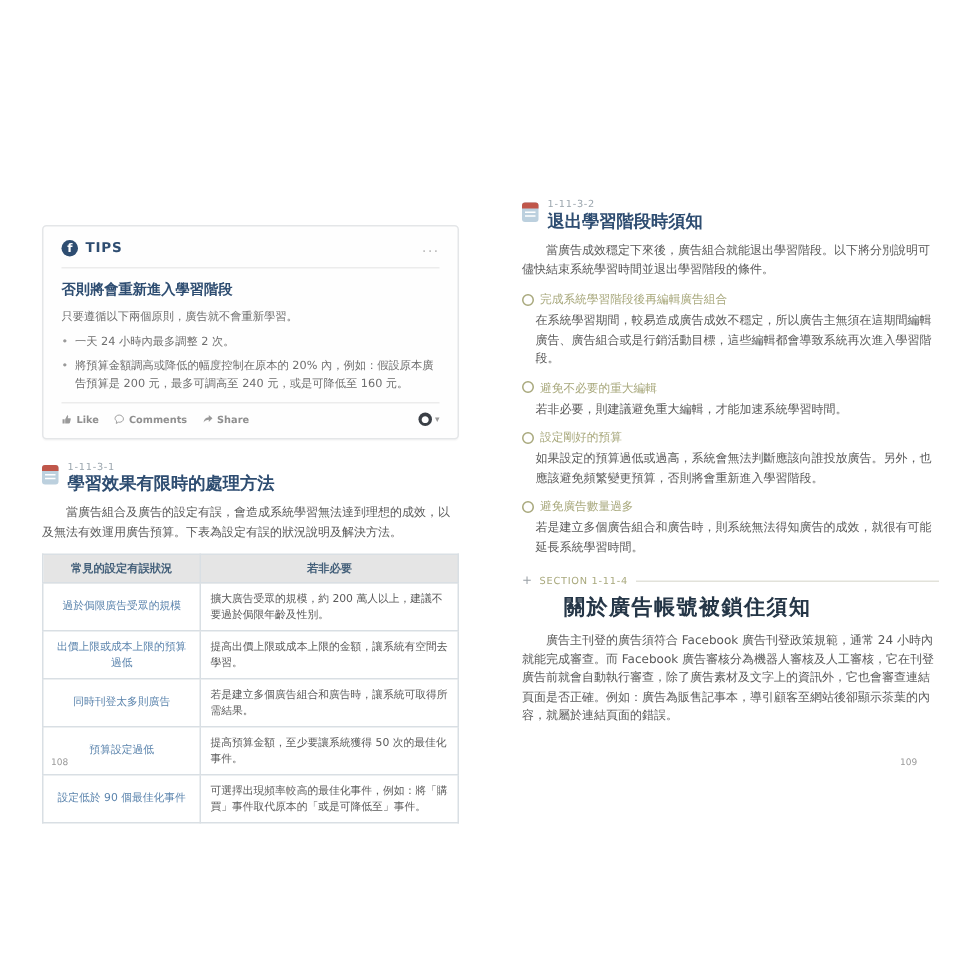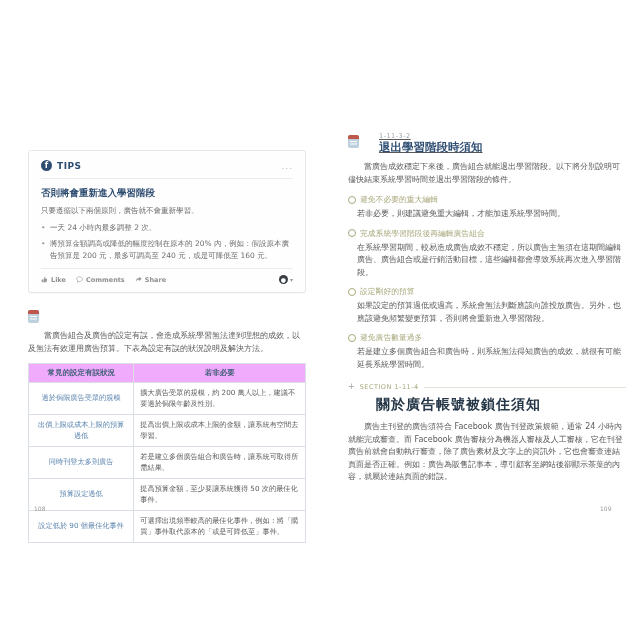--- a/index.html
+++ b/index.html
@@ -35,37 +35,37 @@
     border-top:1px solid #ececec;margin-top:6px;padding-top:6px;}
   .foot-actions{display:flex;gap:10px;}
   .foot-btn{display:flex;align-items:center;gap:3px;font-size:6.5px;color:#8f8f8f;cursor:pointer;font-weight:bold;}
   .foot-btn svg{display:block;}
   .reaction{display:flex;align-items:center;gap:2px;}
   .reaction-circle{width:9px;height:9px;border-radius:50%;background:#3a3f46;color:#fff;
     font-size:6px;line-height:9px;text-align:center;}
   .caret{font-size:6px;color:#9a9a9a;}
 
   
-  .sec-head{display:flex;align-items:flex-start;gap:20px;margin-top:14px;text-decoration:underline;}
+  .sec-head{display:flex;align-items:flex-start;gap:6px;margin-top:14px;}
   .sec-badge{width:11px;height:13px;border-radius:2px;background:#bcd0de;position:relative;
     flex:0 0 auto;margin-top:3px;}
   .sec-badge:before{content:"";position:absolute;left:0;top:0;width:100%;height:4px;
     border-radius:2px 2px 0 0;background:#c0564a;}
   .sec-badge:after{content:"";position:absolute;left:2px;top:6px;width:7px;height:1px;
     background:#ffffff;box-shadow:0 2.5px 0 #ffffff;}
   .sec-meta{display:flex;flex-direction:column;}
   .sec-number{font-size:6.5px;color:#9aa5ad;letter-spacing:0.5px;}
   .sec-title{font-size:11.5px;font-weight:bold;color:#2e4d71;line-height:14px;}
 
   .body-p{font-size:8px;line-height:12.5px;color:#5a5a5a;text-indent:2em;margin:7px 0 8px 0;}
 
   
   table.err-table{border-collapse:collapse;width:100%;}
   .err-table th,.err-table td{border:1px solid #d9dfe4;font-weight:normal;}
-  .err-table th{background:#f0abfc;color:#44607a;font-size:7.5px;font-weight:bold;
+  .err-table th{background:#e5e5e5;color:#44607a;font-size:7.5px;font-weight:bold;
     padding:4px 4px;text-align:center;}
   .err-table td{font-size:7.2px;line-height:10.5px;padding:5px 6px;vertical-align:middle;}
   .err-table td.cause{color:#5b84ad;text-align:center;width:38%;}
   .err-table td.fix{color:#5a5a5a;}
 
   
   .olive-item{margin-bottom:7px;}
   .olive-head{display:flex;align-items:center;gap:4px;font-size:7.8px;color:#a8a87c;margin-bottom:3px;}
   .olive-circle{width:6px;height:6px;border:1px solid #a8a87c;border-radius:50%;flex:0 0 auto;}
   .olive-body{font-size:8px;line-height:12.5px;color:#5a5a5a;padding-left:9px;margin:0;}
@@ -128,20 +128,24 @@
         </div>
         <span class="reaction">
           <span class="reaction-circle">●</span>
           <span class="caret">▾</span>
         </span>
       </div>
     </div>
 
     <div class="sec-head">
       <span class="sec-badge"></span>
+      <span class="sec-meta">
+        <span class="sec-number">1-11-3-1</span>
+        <span class="sec-title">學習效果有限時的處理方法</span>
+      </span>
     </div>
 
     <p class="body-p">當廣告組合及廣告的設定有誤，會造成系統學習無法達到理想的成效，以及無法有效運用廣告預算。下表為設定有誤的狀況說明及解決方法。</p>
 
     <table class="err-table">
       <thead>
         <tr>
           <th>常見的設定有誤狀況</th>
           <th>若非必要</th>
         </tr>
@@ -179,31 +183,31 @@
         <span class="sec-number">1-11-3-2</span>
         <span class="sec-title">退出學習階段時須知</span>
       </span>
     </div>
 
     <p class="body-p">當廣告成效穩定下來後，廣告組合就能退出學習階段。以下將分別說明可儘快結束系統學習時間並退出學習階段的條件。</p>
 
     <div class="olive-item">
       <div class="olive-head">
         <span class="olive-circle"></span>
+        <span>完成系統學習階段後再編輯廣告組合</span>
+      </div>
+      <p class="olive-body">在系統學習期間，較易造成廣告成效不穩定，所以廣告主無須在這期間編輯廣告、廣告組合或是行銷活動目標，這些編輯都會導致系統再次進入學習階段。</p>
+    </div>
+
+    <div class="olive-item">
+      <div class="olive-head">
+        <span class="olive-circle"></span>
         <span>避免不必要的重大編輯</span>
       </div>
       <p class="olive-body">若非必要，則建議避免重大編輯，才能加速系統學習時間。</p>
-    </div>
-
-    <div class="olive-item">
-      <div class="olive-head">
-        <span class="olive-circle"></span>
-        <span>完成系統學習階段後再編輯廣告組合</span>
-      </div>
-      <p class="olive-body">在系統學習期間，較易造成廣告成效不穩定，所以廣告主無須在這期間編輯廣告、廣告組合或是行銷活動目標，這些編輯都會導致系統再次進入學習階段。</p>
     </div>
 
     <div class="olive-item">
       <div class="olive-head">
         <span class="olive-circle"></span>
         <span>設定剛好的預算</span>
       </div>
       <p class="olive-body">如果設定的預算過低或過高，系統會無法判斷應該向誰投放廣告。另外，也應該避免頻繁變更預算，否則將會重新進入學習階段。</p>
     </div>
 

